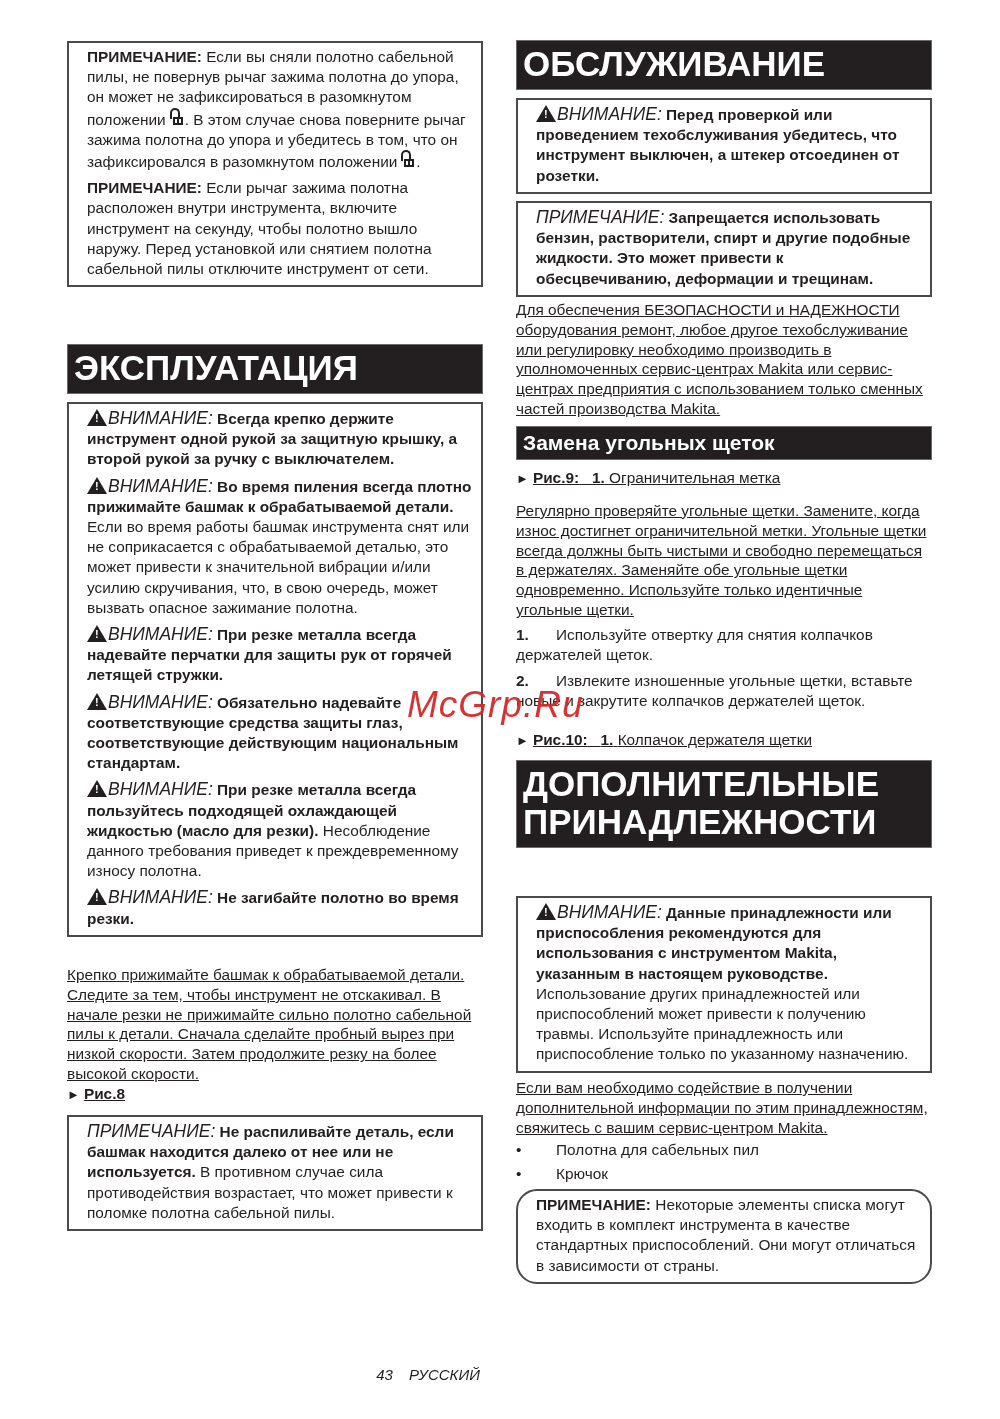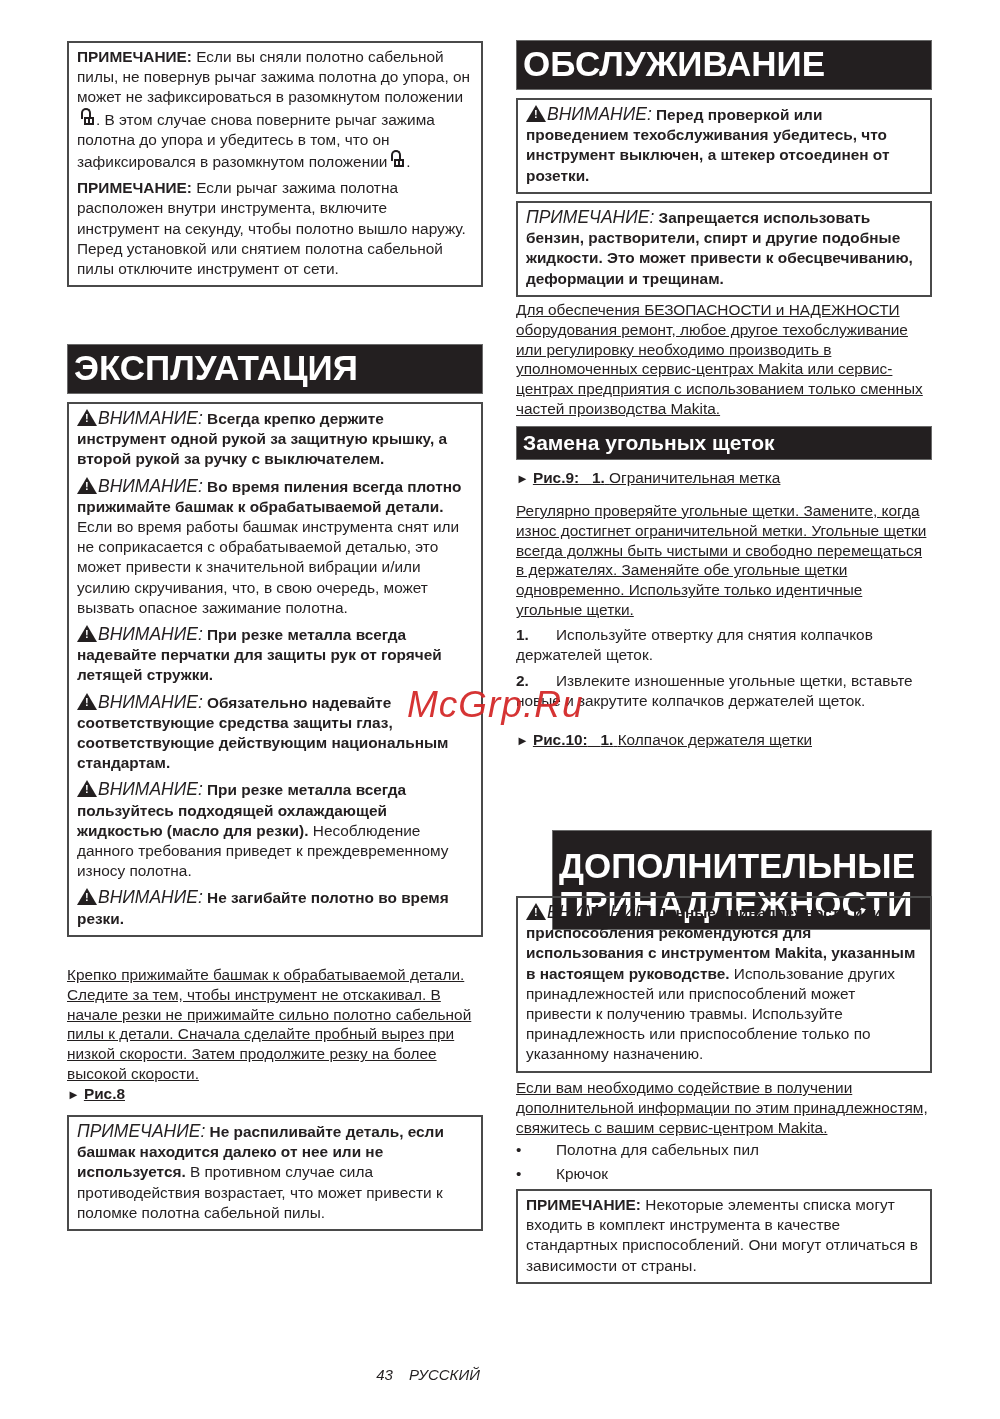--- a/index.html
+++ b/index.html
@@ -2,21 +2,21 @@
 <html><head>
   <meta charset="utf-8">
   <style>
     html, body { margin: 0; padding: 0; background: #ffffff; }
     body { width: 1000px; height: 1419px; position: relative; overflow: hidden;
            font-family: "Liberation Sans", sans-serif; color: #231f20; }
     .col { position: absolute; top: 0; width: 416px; }
     .col-left { left: 67px; }
     .col-right { left: 516px; }
     .abs { position: absolute; left: 0; right: 0; }
-    .box { border: 2px solid #4a4a4a; padding: 4px 8px 6px 8px; box-sizing: border-box;
+    .box { border: 2px solid #4a4a4a; padding: 4px 8px 6px 18px; box-sizing: border-box;
            font-size: 15.4px; line-height: 20.2px; }
     .box p { margin: 0 0 6px 0; }
     .box p:last-child { margin-bottom: 0; }
     .b { font-weight: bold; }
     .bi { font-weight: bold; font-style: italic; }
     .ital { font-style: italic; font-weight: normal; font-size: 17.5px; }
     .warnlbl { font-style: italic; font-weight: normal; font-size: 17.5px; }
     .hdr { background: #231f20; color: #ffffff; font-weight: bold; box-sizing: border-box;
            border: 1px solid #6a6a6a; }
     .hdr-big { font-size: 35px; line-height: 40px; padding: 3px 6px 5px 6px; }
@@ -104,41 +104,41 @@
   </div>
 
   <div class="abs listrow" style="top:671px;">
     <span class="num">2.</span><span>Извлеките изношенные угольные щетки, вставьте новые и закрутите колпачков держателей щеток.</span>
   </div>
 
   <div class="abs txt" style="top:730px;">
     <p><span class="arrow">►</span><span class="b">Рис.10:</span>&nbsp;&nbsp;&nbsp;<span class="b">1.</span> <span>Колпачок держателя щетки</span></p>
   </div>
 
-  <div class="abs hdr hdr-big" style="top:830px; line-height:38px; padding-top:16px; padding-bottom:6px;margin-left:36px;">
+  <div class="abs hdr hdr-big" style="top:760px; line-height:38px; padding-top:4px; padding-bottom:6px;">
     <div>ДОПОЛНИТЕЛЬНЫЕ</div>
     <div>ПРИНАДЛЕЖНОСТИ</div>
   </div>
 
   <div class="abs box" style="top:896px;">
     <p><span class="tri"></span><span class="warnlbl">ВНИМАНИЕ:</span> <span class="b">Данные принадлежности или приспособления рекомендуются для использования с инструментом Makita, указанным в настоящем руководстве.</span><span> Использование других принадлежностей или приспособлений может привести к получению травмы. Используйте принадлежность или приспособление только по указанному назначению.</span></p>
   </div>
 
   <div class="abs txt" style="top:1078px;">
     <p>Если вам необходимо содействие в получении дополнительной информации по этим принадлежностям, свяжитесь с вашим сервис-центром Makita.</p>
   </div>
 
   <div class="abs listrow" style="top:1140px;">
     <span class="bullet">•</span><span>Полотна для сабельных пил</span>
   </div>
   <div class="abs listrow" style="top:1164px;">
     <span class="bullet">•</span><span>Крючок</span>
   </div>
 
-  <div class="abs box" style="top:1189px;">
+  <div class="abs box" style="top:1189px;border-radius:21px;">
     <p><span class="b">ПРИМЕЧАНИЕ:</span> <span>Некоторые элементы списка могут входить в комплект инструмента в качестве стандартных приспособлений. Они могут отличаться в зависимости от страны.</span></p>
   </div>
 </div>
 
 <div class="watermark">McGrp.Ru</div>
 
 <div class="footer">
   <span>43</span>
   <span>РУССКИЙ</span>
 </div>

